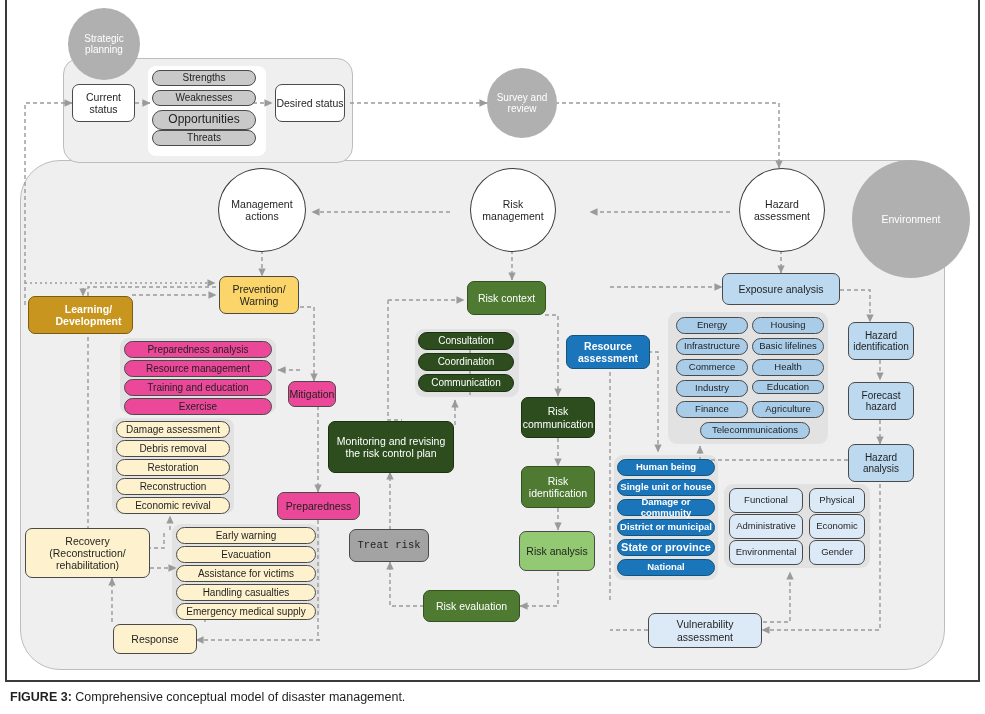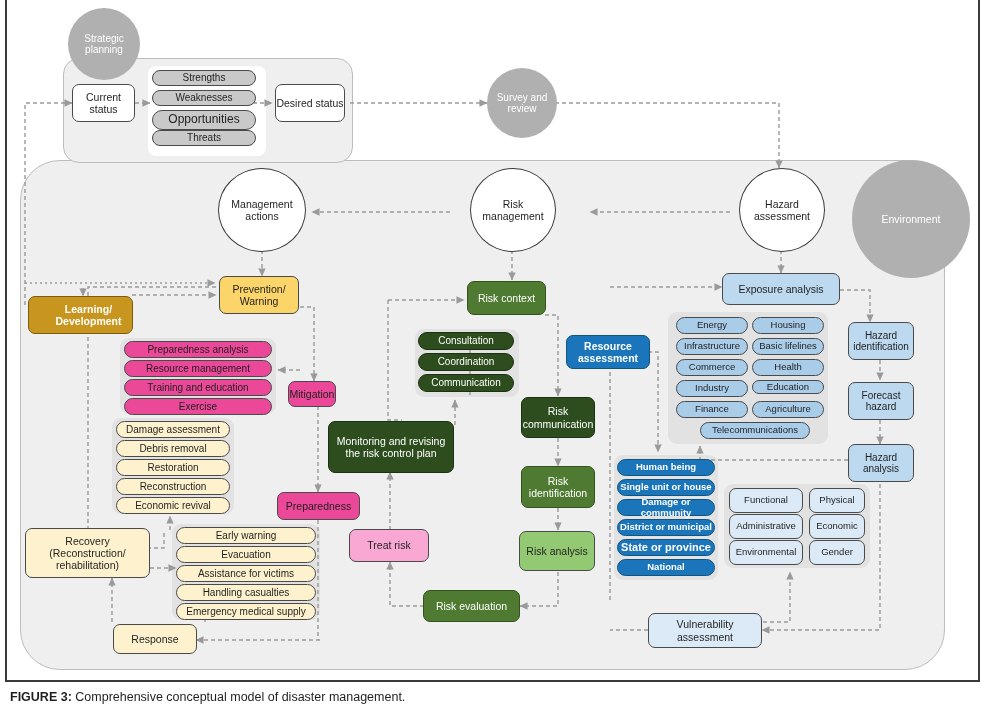--- a/index.html
+++ b/index.html
@@ -55,21 +55,21 @@
 
   
   .c-white  { background:#ffffff; }
   .c-grey   { background:#c9c9c9; }
   .c-amber  { background:#fbd46a; }
   .c-amber2 { background:#ec4899; }
   .c-cream  { background:#fdf2cd; }
   .c-darkgold{ background:#c8961e; color:#ffffff; border-color:#7a5c12; }
   .c-dgreen { background:#2d4d1e; color:#ffffff; border-color:#1c3111; }
   .c-mgreen { background:#4f7a31; color:#ffffff; border-color:#33521e; }
-  .c-lgreen { background:#f9a8d4; color:#1f1f1f; }
+  .c-lgreen { background:#a3a3a3; color:#1f1f1f;font-family:Liberation Mono, monospace; }
   .c-mgreen2{ background:#94c973; color:#1f1f1f; }
   .c-blue   { background:#1a75bb; color:#ffffff; border-color:#11557f; }
   .c-lblue  { background:#bcd9f0; }
   .c-lblue2 { background:#a9cce9; }
   .c-paleblue{ background:#dceaf7; }
 
   .cap {
     position:absolute; left:10px; top:690px; width:900px;
     font-size:12.5px; color:#1f1f1f; white-space:nowrap;
   }

